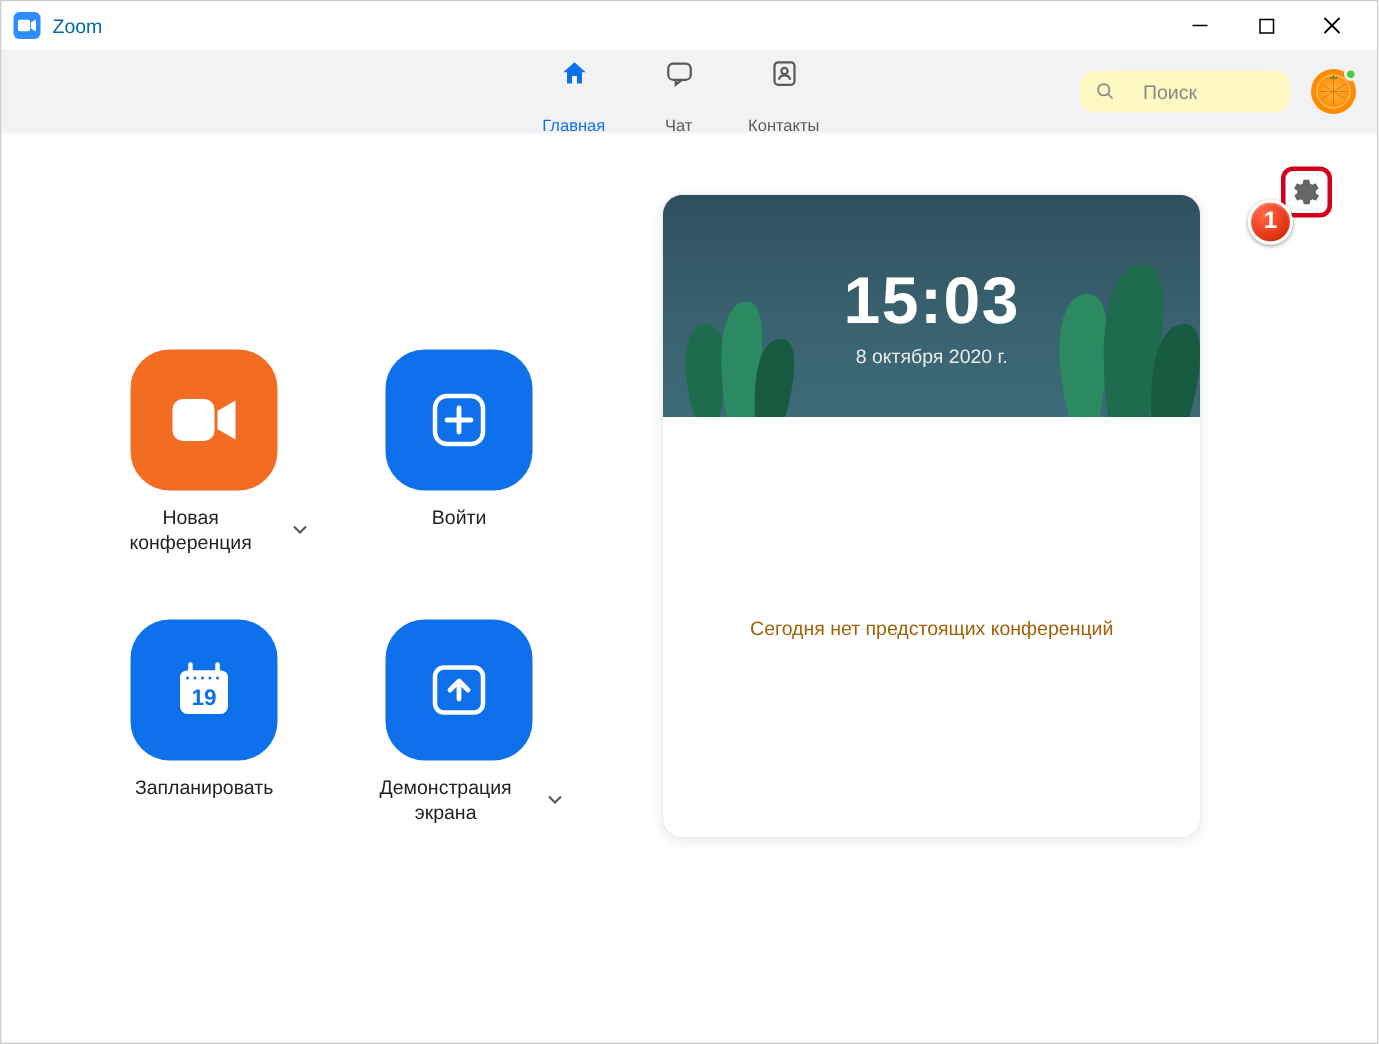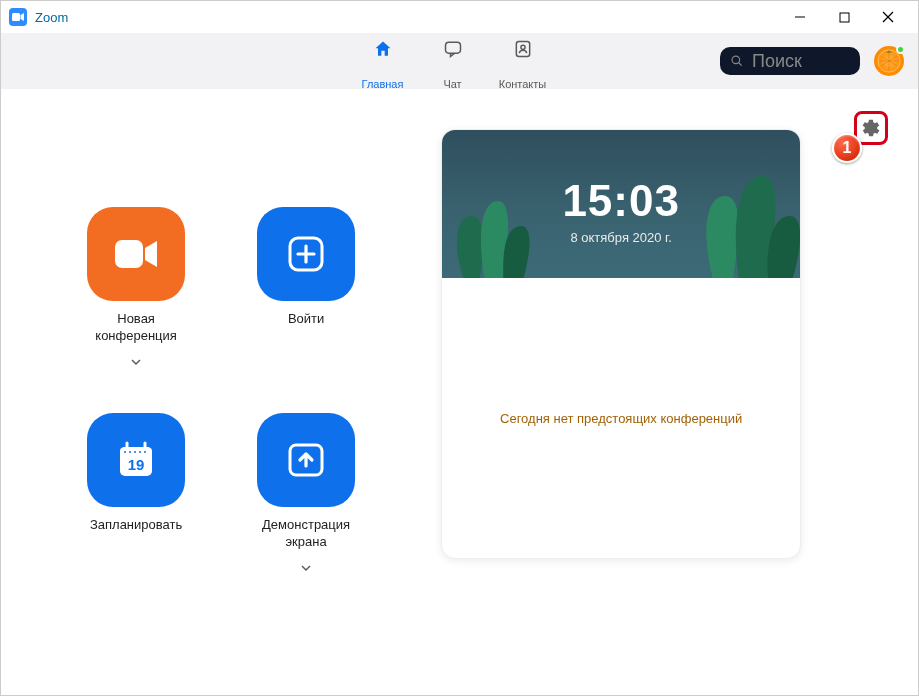--- a/index.html
+++ b/index.html
@@ -14,32 +14,32 @@
   .titlebar-btn svg { display: block; }
   
   .navbar { height: 56px; background: #f2f2f5; display: flex; align-items: center; padding: 0 14px 0 0; }
   .nav-spacer-left { flex: 1 1 0; }
   .nav-tabs { display: flex; gap: 22px; align-items: flex-start; }
   .nav-tab { display: flex; flex-direction: column; align-items: center; gap: 18px; color: #5a5a5a; min-width: 48px; padding-top: 6px; }
   .nav-tab.active { color: #0e71eb; }
   .nav-tab .nav-icon { height: 22px; display: flex; align-items: center; justify-content: center; }
   .nav-tab .nav-label { font-size: 11px; white-space: nowrap; }
   .nav-right { flex: 1 1 0; display: flex; align-items: center; justify-content: flex-end; gap: 14px; }
-  .search { background: #0f172a; border-radius: 10px; height: 28px; width: 140px; display: flex; align-items: center; padding: 0 10px; color: #888; font-size: 18px; gap: 8px; }
+  .search { background: #fef9c3; border-radius: 10px; height: 28px; width: 140px; display: flex; align-items: center; padding: 0 10px; color: #888; font-size: 13px; gap: 18px; }
   .avatar { width: 30px; height: 30px; border-radius: 50%; position: relative; background: radial-gradient(circle at 50% 50%, #ffb347 0%, #ff8c00 60%, #f57c00 100%); display:flex; align-items:center; justify-content:center; }
   .avatar-presence { position: absolute; top: -1px; right: -1px; width: 9px; height: 9px; border-radius: 50%; background: #41d141; border: 2px solid #f2f2f5; }
   
   .content { flex: 1; display: flex; position: relative; background: #fff; }
   .left-pane { width: 48%; display: flex; align-items: center; justify-content: center; }
   .action-grid { display: grid; grid-template-columns: 170px 170px; grid-template-rows: auto auto; gap: 42px 0; }
   .action { display: flex; flex-direction: column; align-items: center; gap: 10px; text-align: center; }
   .action-tile { width: 98px; height: 94px; border-radius: 26px; display: flex; align-items: center; justify-content: center; }
   .tile-orange { background: #f26d21; }
   .tile-blue { background: #0e71eb; }
-  .action-label-row { display: flex; align-items: center; gap: 8px; flex-direction: column; }
+  .action-label-row { display: flex; align-items: center; gap: 8px; }
   .action-label { font-size: 13px; color: #222; line-height: 1.3; max-width: 120px; }
   .chevron-sm { color: #888; }
   
   .right-pane { width: 52%; display: flex; align-items: flex-start; justify-content: flex-start; padding: 40px 26px 24px 0; position: relative; }
   .info-card { width: 360px; border-radius: 14px; overflow: hidden; box-shadow: 0 2px 8px rgba(0,0,0,0.08); border: 1px solid #eee; background: #fff; margin-top: 0; }
   .card-hero { height: 148px; background: linear-gradient(180deg,#2f4f5e 0%, #3a6370 60%, #3d6a77 100%); position: relative; display:flex; flex-direction:column; align-items:center; justify-content:center; overflow:hidden; }
   .card-hero .plant { position: absolute; bottom: -8px; }
   .plant.left { left: 4px; }
   .plant.right { right: -10px; }
   .clock-time { color: #fff; font-size: 44px; font-weight: 700; letter-spacing: 1px; margin-top: 12px; }

